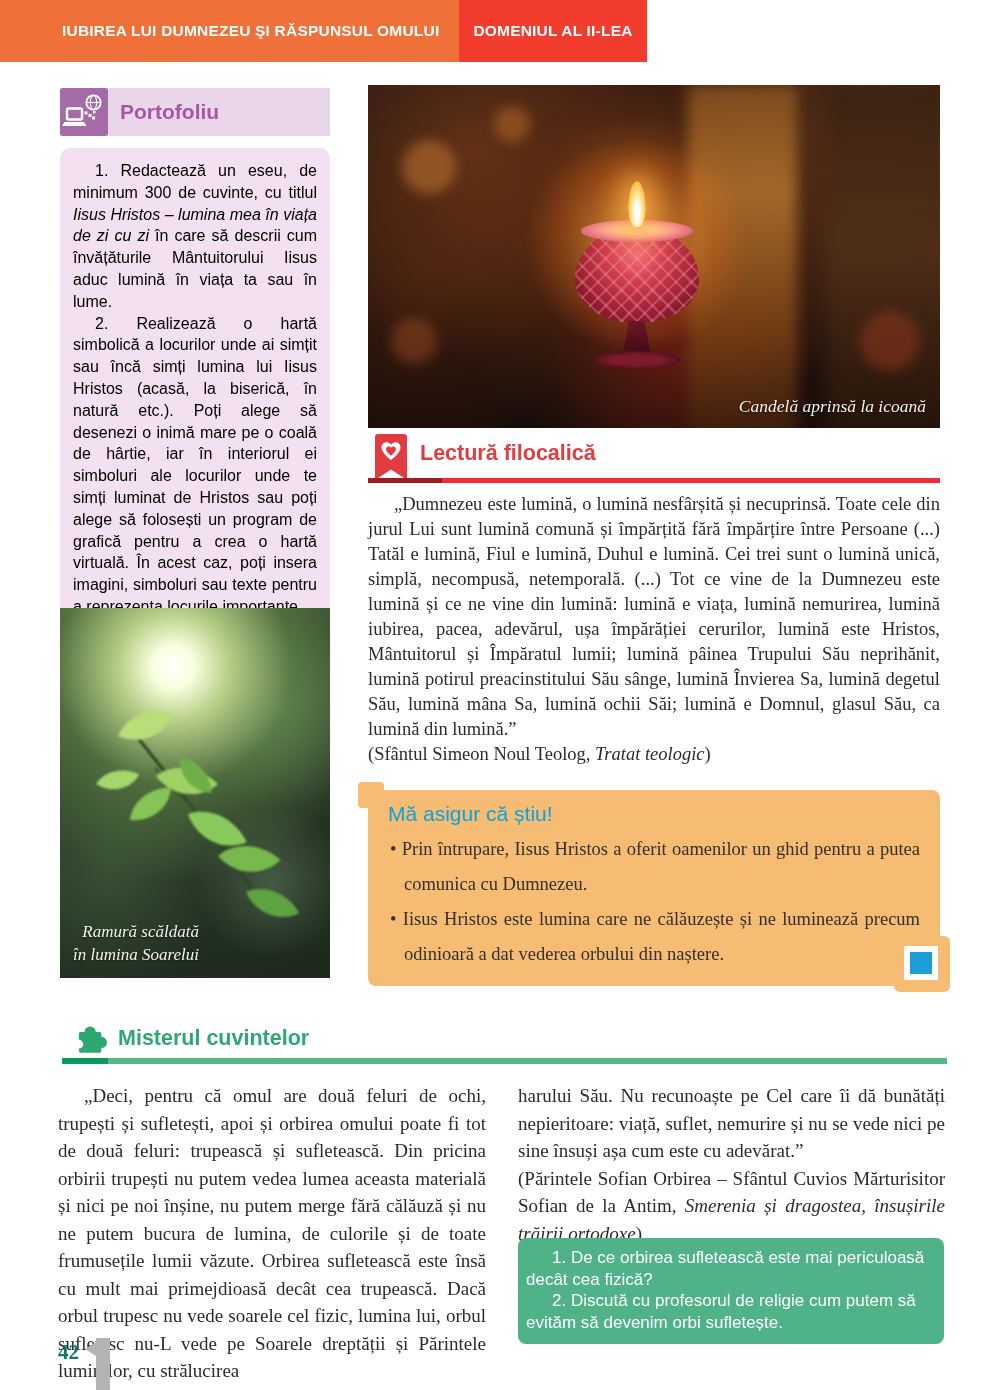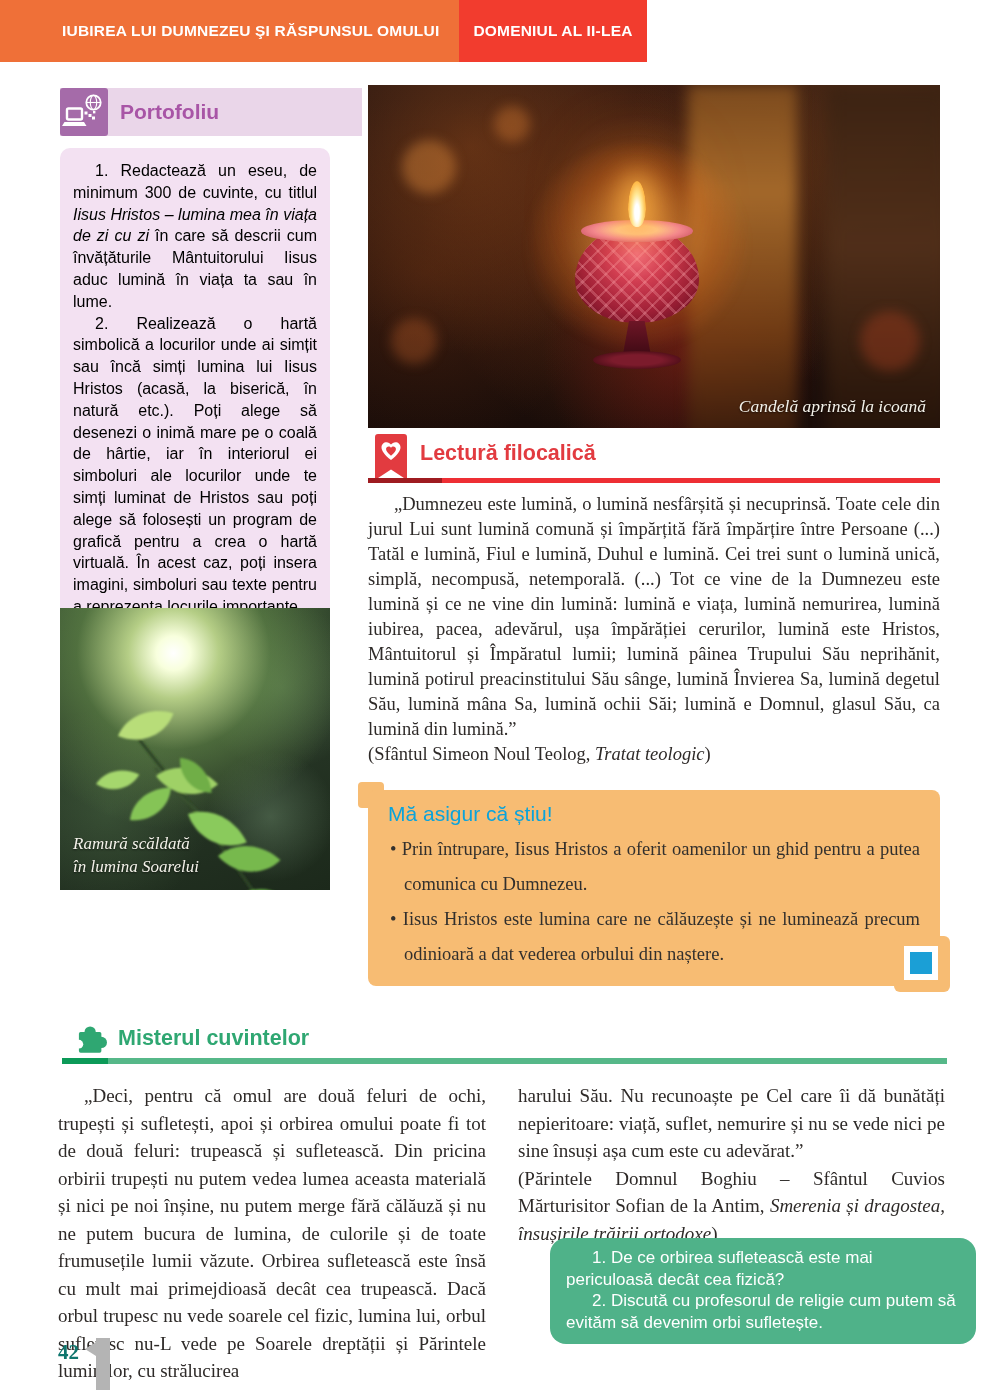--- a/index.html
+++ b/index.html
@@ -8,21 +8,21 @@
 
   
   .topbar-orange{position:absolute;left:0;top:0;width:459px;height:62px;background:#ef7038;}
   .topbar-orange span{position:absolute;left:62px;top:0;line-height:62px;color:#fff;
         font-weight:700;font-size:15.5px;letter-spacing:.2px;white-space:nowrap;}
   .topbar-red{position:absolute;left:459px;top:0;width:188px;height:62px;background:#f23c2e;
         display:flex;align-items:center;justify-content:center;}
   .topbar-red span{color:#fff;font-weight:700;font-size:15.5px;letter-spacing:.2px;}
 
   
-  .pf-header{position:absolute;left:60px;top:88px;width:270px;height:48px;background:#ead6e9;padding-left:32px;}
+  .pf-header{position:absolute;left:60px;top:88px;width:270px;height:48px;background:#ead6e9;}
   .pf-icon{position:absolute;left:0;top:0;width:48px;height:48px;}
   .pf-title{position:absolute;left:60px;top:0;line-height:48px;color:#a855a6;font-weight:700;font-size:21px;}
   .pf-body{position:absolute;left:60px;top:148px;width:270px;background:#f3e1f2;border-radius:10px;
         padding:12px 13px;box-sizing:border-box;font-size:16px;line-height:21.8px;color:#000000;
         text-align:justify;}
   .pf-body p{margin:0;text-indent:22px;}
 
   
   .candle{position:absolute;left:368px;top:85px;width:572px;height:343px;overflow:hidden;
     background:
@@ -57,27 +57,27 @@
       box-shadow:0 0 26px 10px rgba(255,180,70,.75), 0 0 70px 34px rgba(255,130,30,.3);}
   .cd-stem{position:absolute;left:calc(47% - 14px);top:236px;width:28px;height:34px;
       background:linear-gradient(180deg,#6e1626,#3f0a14);clip-path:polygon(22% 0,78% 0,100% 100%,0 100%);}
   .cd-foot{position:absolute;left:calc(47% - 44px);top:266px;width:88px;height:18px;border-radius:50%;
       background:radial-gradient(ellipse, #7c1b2c 0 40%, #3c0910 90%);}
   .img-caption{position:absolute;font-family:"Liberation Serif",serif;font-style:italic;
       color:#f4f2ea;font-size:17.5px;line-height:23px;text-shadow:0 1px 2px rgba(0,0,0,.6);}
   .cd-caption{right:14px;bottom:10px;text-align:center;}
 
   
-  .leaf{position:absolute;left:60px;top:608px;width:270px;height:282px;overflow:hidden;
+  .leaf{position:absolute;left:60px;top:608px;width:270px;height:370px;overflow:hidden;
     background:
       radial-gradient(circle at 42% 16%, #ffffff 0%, #f8ffdd 6%, rgba(214,240,156,.8) 16%, rgba(120,165,85,.45) 34%, rgba(35,55,35,0) 62%),
       radial-gradient(circle at 82% 28%, rgba(130,170,115,.35), transparent 28%),
       radial-gradient(circle at 78% 74%, rgba(160,200,160,.28), transparent 22%),
       radial-gradient(circle at 18% 72%, rgba(100,140,90,.3), transparent 34%),
-      linear-gradient(160deg,#33492f,#253424 60%,#1c291b);}
+      linear-gradient(160deg,#33492f,#253424 60%,#1c291b); text-align: right;}
   .leaf svg{position:absolute;inset:0;}
   .leaf-caption{left:13px;bottom:12px;font-size:17px;}
   .leaf-caption span{display:block;}
 
   
   .lect-icon{position:absolute;left:375px;top:434px;}
   .lect-title{position:absolute;left:420px;top:441px;color:#e23b40;font-weight:700;font-size:21.5px;}
   .rule-red{position:absolute;left:368px;top:478px;width:572px;height:5px;
       background:linear-gradient(to right,#9e1b20 0 74px,#ee2e34 74px);}
   .lect-quote{position:absolute;left:368px;top:492px;width:572px;
@@ -103,22 +103,22 @@
   .mis-title{position:absolute;left:118px;top:1026px;color:#2fa772;font-weight:700;font-size:21.5px;}
   .rule-green{position:absolute;left:62px;top:1058px;width:885px;height:6px;
       background:linear-gradient(to right,#0c9a58 0 46px,#56b889 46px);}
   .col{position:absolute;top:1082px;font-family:"Liberation Serif",serif;font-size:19px;line-height:27.5px;
       color:#2e2a28;text-align:justify;}
   .col p{margin:0;}
   .col .q{text-indent:26px;}
   .col-left{left:58px;width:428px;}
   .col-right{left:518px;width:427px;}
 
-  .q-box{position:absolute;left:518px;top:1238px;width:426px;background:#4fb289;border-radius:16px;
-      box-sizing:border-box;padding:9px 16px 11px;color:#ffffff;font-size:17px;line-height:21.5px;margin-left:32px;}
+  .q-box{position:absolute;left:518px;top:1238px;width:426px;background:#4fb289;border-radius:8px;
+      box-sizing:border-box;padding:9px 8px 11px;color:#ffffff;font-size:17px;line-height:21.5px;}
   .q-box p{margin:0;text-indent:26px;}
 
   
   .page-num{position:absolute;left:58px;top:1340px;font-family:"Liberation Serif",serif;
       font-weight:700;font-size:21px;color:#0f766e;}
   .page-bar{position:absolute;left:96px;top:1338px;width:14px;height:52px;background:#b4b4b4;}
   .page-bar-notch{position:absolute;left:85px;top:1342px;width:0;height:0;
       border-top:7px solid transparent;border-bottom:7px solid transparent;border-right:11px solid #b4b4b4;}
 
   em{font-style:italic;}
@@ -236,21 +236,21 @@
     </svg>
   </span>
   <span class="mis-title">Misterul cuvintelor</span>
   <div class="rule-green"></div>
 
   <div class="col col-left">
     <p class="q">„Deci, pentru că omul are două feluri de ochi, trupești și sufletești, apoi și orbirea omului poate fi tot de două feluri: trupească și sufletească. Din pricina orbirii trupești nu putem vedea lumea aceasta materială și nici pe noi înșine, nu putem merge fără călăuză și nu ne putem bucura de lumina, de culorile și de toate frumusețile lumii văzute. Orbirea sufletească este însă cu mult mai primejdioasă decât cea trupească. Dacă orbul trupesc nu vede soarele cel fizic, lumina lui, orbul sufletesc nu-L vede pe Soarele dreptății și Părintele luminilor, cu strălucirea</p>
   </div>
   <div class="col col-right">
     <p>harului Său. Nu recunoaște pe Cel care îi dă bunătăți nepieritoare: viață, suflet, nemurire și nu se vede nici pe sine însuși așa cum este cu adevărat.”</p>
-    <p><span>(Părintele Domnul Boghiu – Sfântul Cuvios Mărturisitor Sofian de la Antim, </span><em>Smerenia și dragostea, însușirile trăirii ortodoxe</em><span>)</span></p>
+    <p><span>(Părintele Sofian Orbirea – Sfântul Cuvios Mărturisitor Sofian de la Antim, </span><em>Smerenia și dragostea, însușirile trăirii ortodoxe</em><span>)</span></p>
   </div>
 
   <div class="q-box">
     <p>1. De ce orbirea sufletească este mai periculoasă decât cea fizică?</p>
     <p>2. Discută cu profesorul de religie cum putem să evităm să devenim orbi sufletește.</p>
   </div>
 
   <span class="page-num">42</span>
   <div class="page-bar-notch"></div>
   <div class="page-bar"></div>

